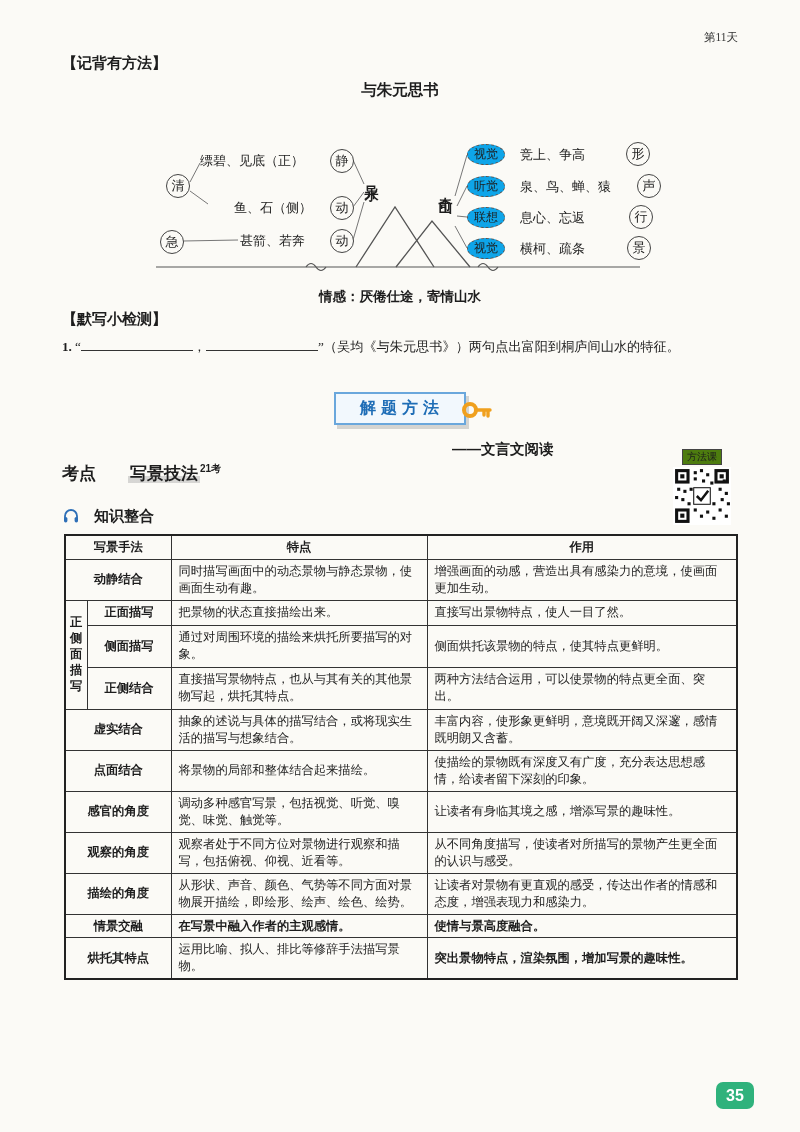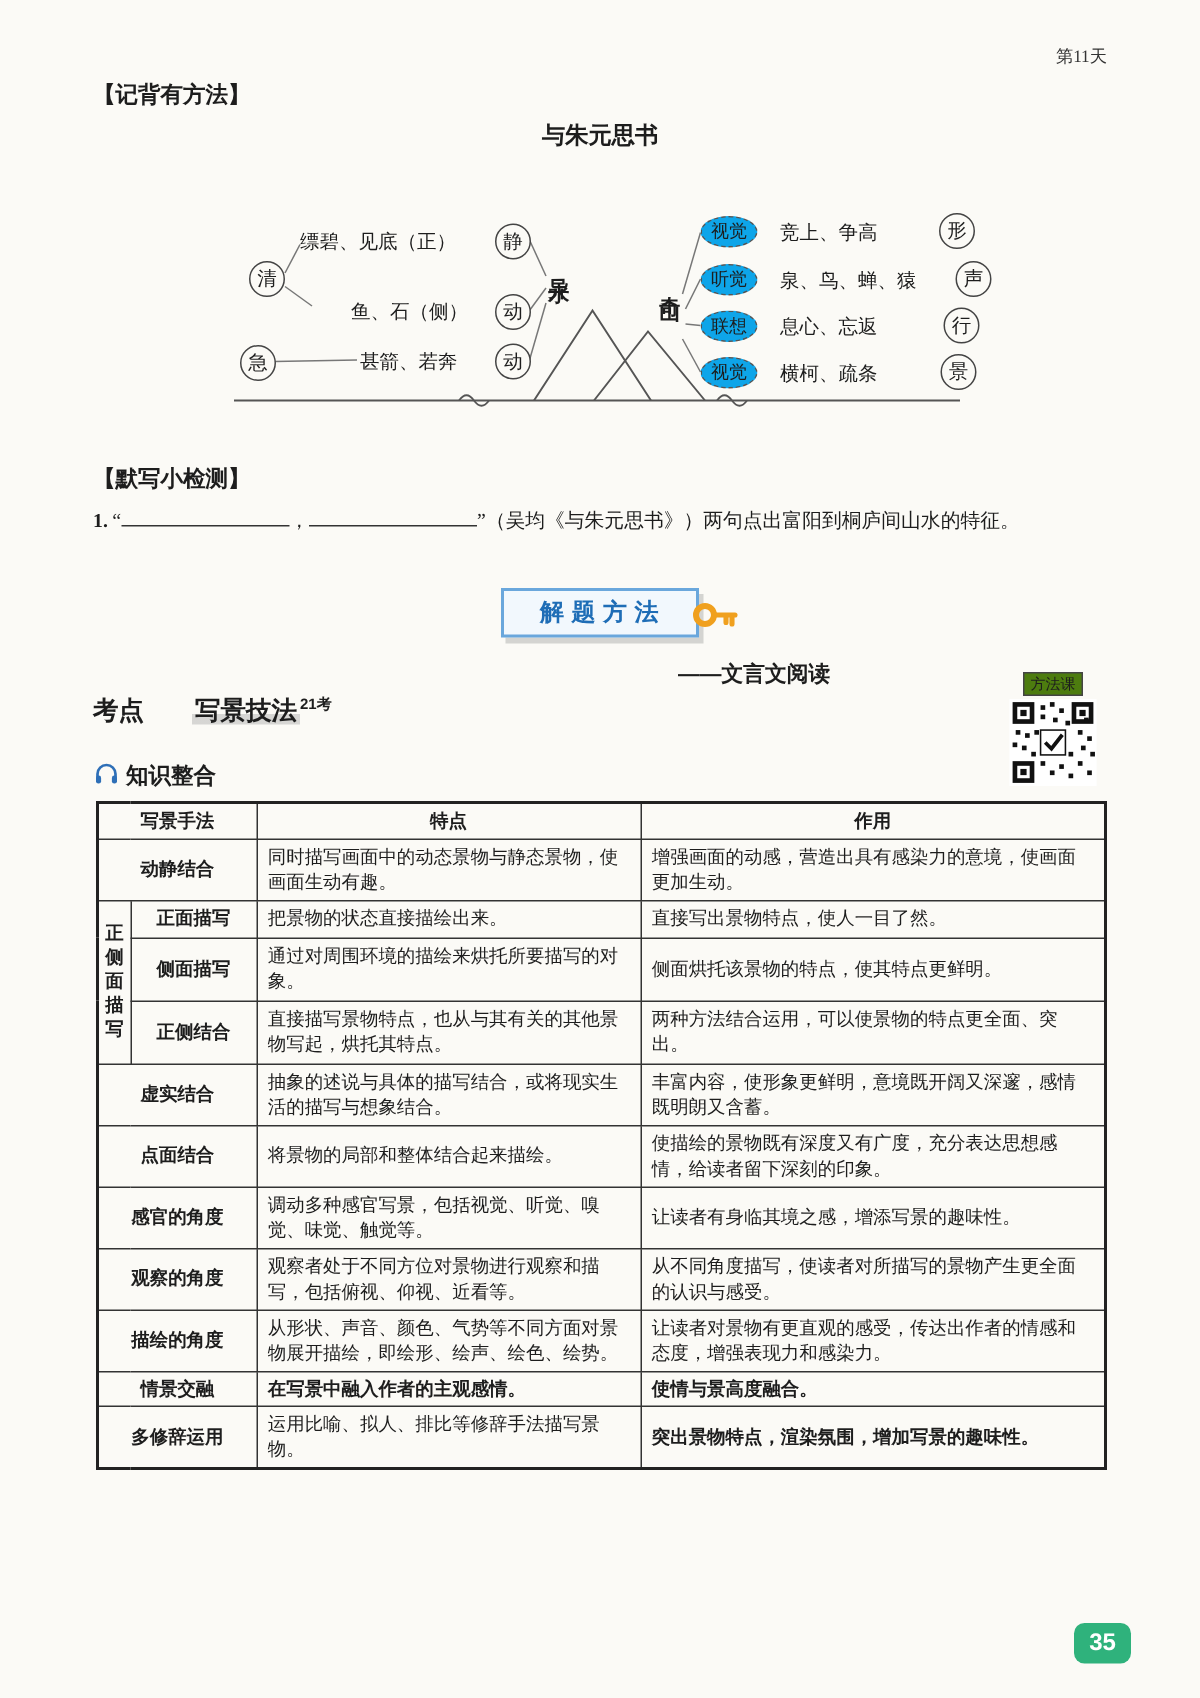--- a/index.html
+++ b/index.html
@@ -41,21 +41,21 @@
            font-weight:bold;font-size:17px;}
   .kaodian .kp{margin-right:32px;}
   .kaodian .topic{background:linear-gradient(transparent 62%,rgba(170,170,170,.45) 62%);padding:0 2px;}
   .kaodian sup{font-size:10px;font-weight:bold;}
 
   .qr{position:absolute;top:446px;left:672px;width:60px;text-align:center;}
   .qr-label{display:inline-block;border:1px solid #444;font-size:10px;padding:0 4px;margin-bottom:2px;
             font-family:"Liberation Sans",sans-serif;background:#4d7c0f;}
   .qr svg{display:block;margin:0 auto;background:#fff;}
 
-  .knowledge{position:absolute;top:506px;left:62px;display:flex;align-items:center;gap:4px;
+  .knowledge{position:absolute;top:506px;left:62px;display:flex;align-items:center;gap:14px;
              font-family:"Liberation Sans",sans-serif;font-weight:bold;font-size:15px;}
 
   
   .table-wrap{position:absolute;top:534px;left:64px;width:672px;}
   table{border-collapse:collapse;width:100%;table-layout:fixed;font-size:12.3px;line-height:1.38;
         border:2px solid #222;}
   th,td{border:1px solid #333;padding:3px 7px;vertical-align:middle;font-family:Liberation Serif, serif;}
   th{font-family:"Liberation Sans",sans-serif;font-weight:bold;text-align:center;padding:3px 2px;}
   td.method{font-family:"Liberation Sans",sans-serif;font-weight:bold;text-align:center;padding:3px 2px;}
   td.vert{font-family:"Liberation Sans",sans-serif;font-weight:bold;text-align:center;
@@ -123,20 +123,21 @@
     <span class="circ" style="left:577px;top:94px;">声</span>
 
     <span class="sense" style="left:407px;top:127px;">联想</span>
     <span class="ditem" style="left:460px;top:129px;">息心、忘返</span>
     <span class="circ" style="left:569px;top:125px;">行</span>
 
     <span class="sense" style="left:407px;top:158px;">视觉</span>
     <span class="ditem" style="left:460px;top:160px;">横柯、疏条</span>
     <span class="circ" style="left:567px;top:156px;">景</span>
 
+    <div class="emotion">情感：厌倦仕途，寄情山水</div>
   </div>
 
   <div class="dictation">
     <div class="dict-head">【默写小检测】</div>
     <div class="dict-item">
       <span class="num">1.</span><span>“</span><span class="blank" style="width:112px;"></span><span>，</span><span class="blank" style="width:112px;"></span><span>”（吴均《与朱元思书》）两句点出富阳到桐庐间山水的特征。</span>
     </div>
   </div>
 
   <div class="badge">
@@ -274,21 +275,21 @@
           <td colspan="2" class="method">描绘的角度</td>
           <td>从形状、声音、颜色、气势等不同方面对景物展开描绘，即绘形、绘声、绘色、绘势。</td>
           <td>让读者对景物有更直观的感受，传达出作者的情感和态度，增强表现力和感染力。</td>
         </tr>
         <tr>
           <td colspan="2" class="method">情景交融</td>
           <td class="bold-cell">在写景中融入作者的主观感情。</td>
           <td class="bold-cell">使情与景高度融合。</td>
         </tr>
         <tr>
-          <td colspan="2" class="method">多修辞运用</td>
+          <td colspan="2" class="method">烘托其特点</td>
           <td>运用比喻、拟人、排比等修辞手法描写景物。</td>
           <td class="bold-cell">突出景物特点，渲染氛围，增加写景的趣味性。</td>
         </tr>
       </tbody>
     </table>
   </div>
 
   <div class="pagenum">35</div>
 
 </div>

